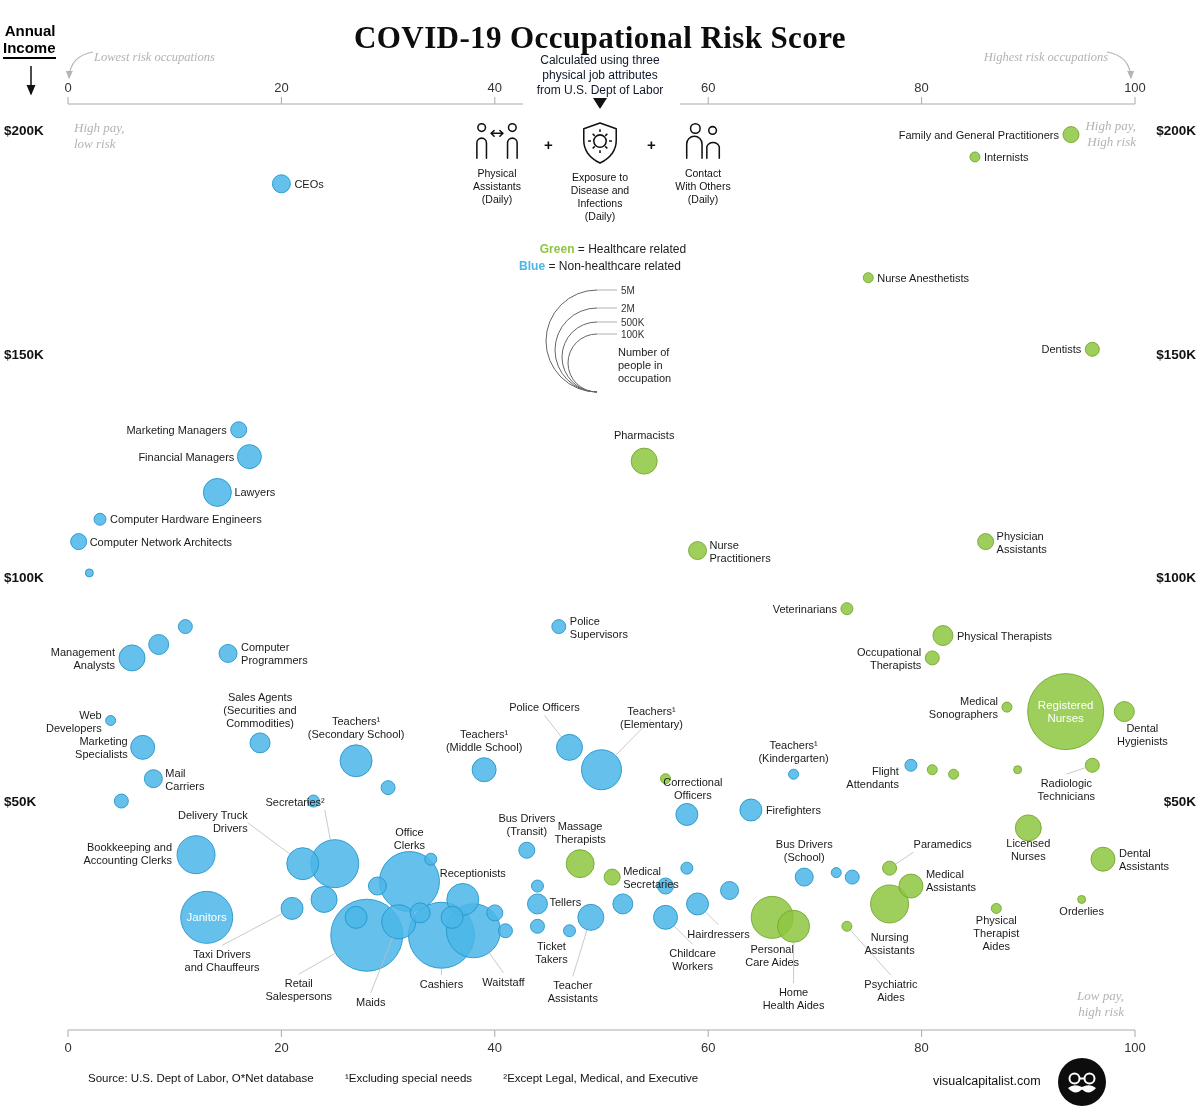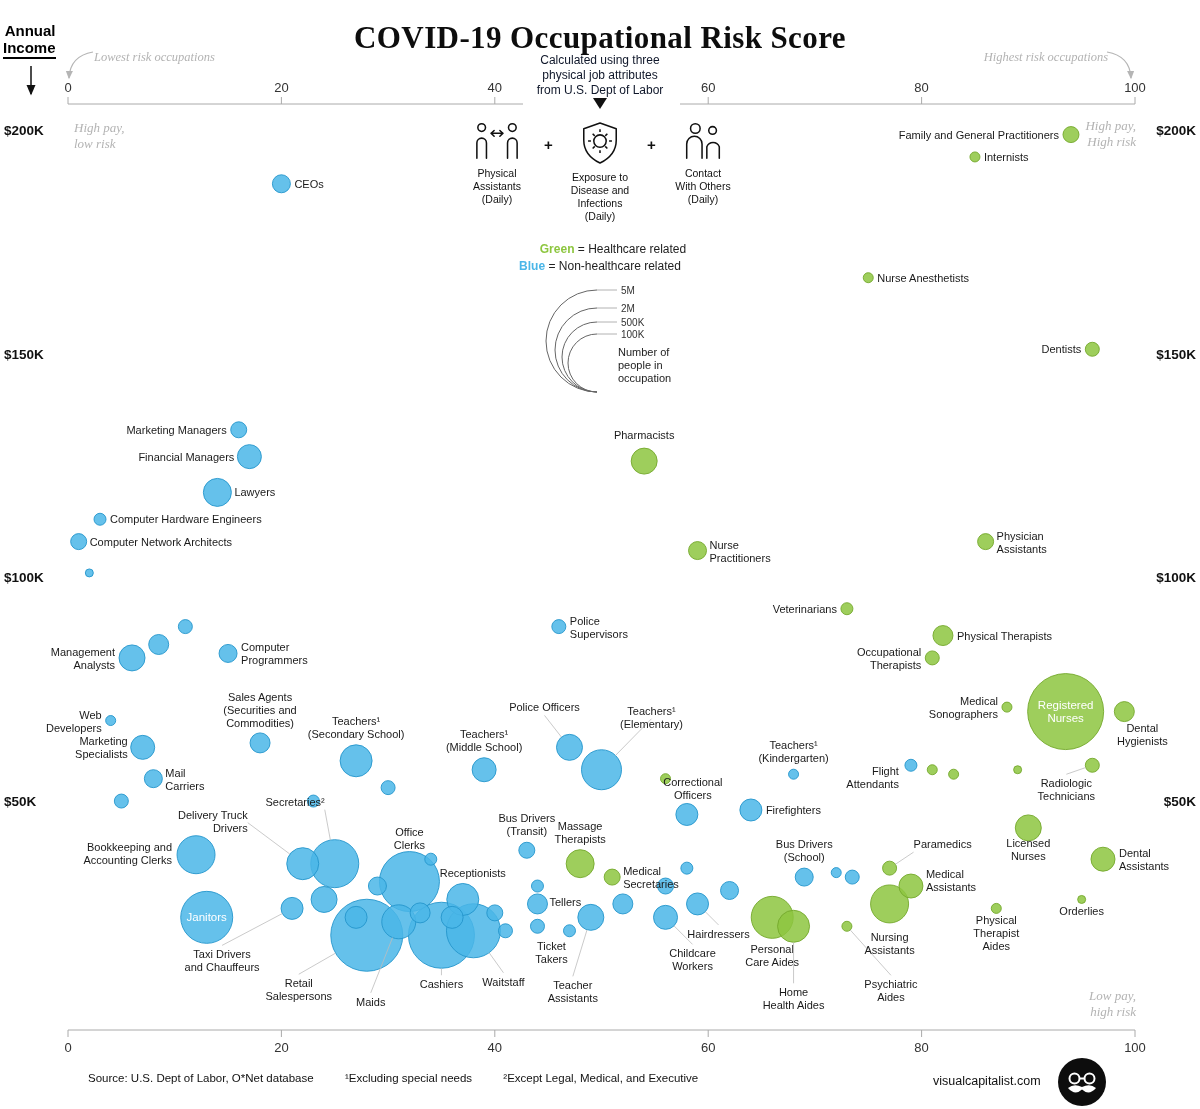--- a/index.html
+++ b/index.html
@@ -408,21 +408,21 @@
   </div>
 
   <div class="corner tl" style="top:120px;left:74px">
     <div>High pay,</div>
     <div>low risk</div>
   </div>
   <div class="corner tr" style="top:118px;right:64px">
     <div>High pay,</div>
     <div>High risk</div>
   </div>
-  <div class="corner br" style="top:988px;right:64px">
+  <div class="corner br" style="top:988px;right:76px">
     <div>Low pay,</div>
     <div>high risk</div>
   </div>
 
   <div class="footer">
     <span>Source: U.S. Dept of Labor, O*Net database</span>
     <span>¹Excluding special needs</span>
     <span>²Except Legal, Medical, and Executive</span>
   </div>
   <div class="site">visualcapitalist.com</div>

